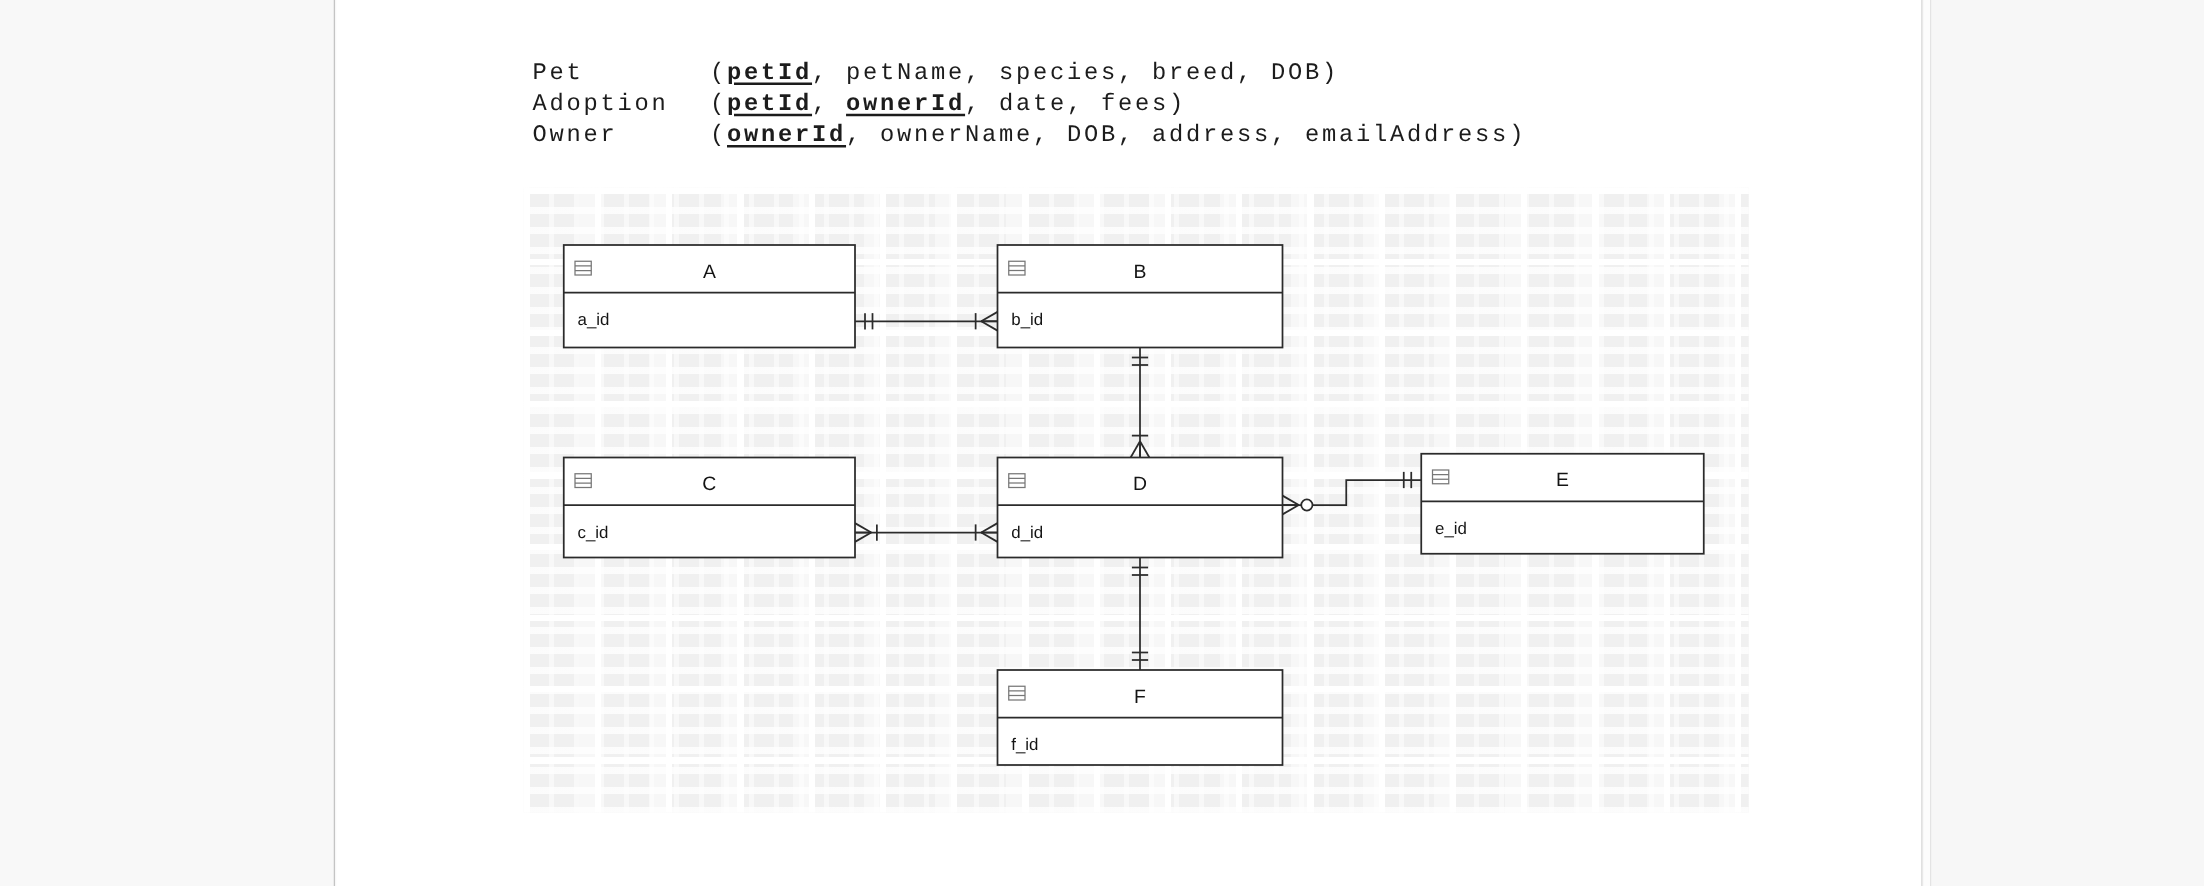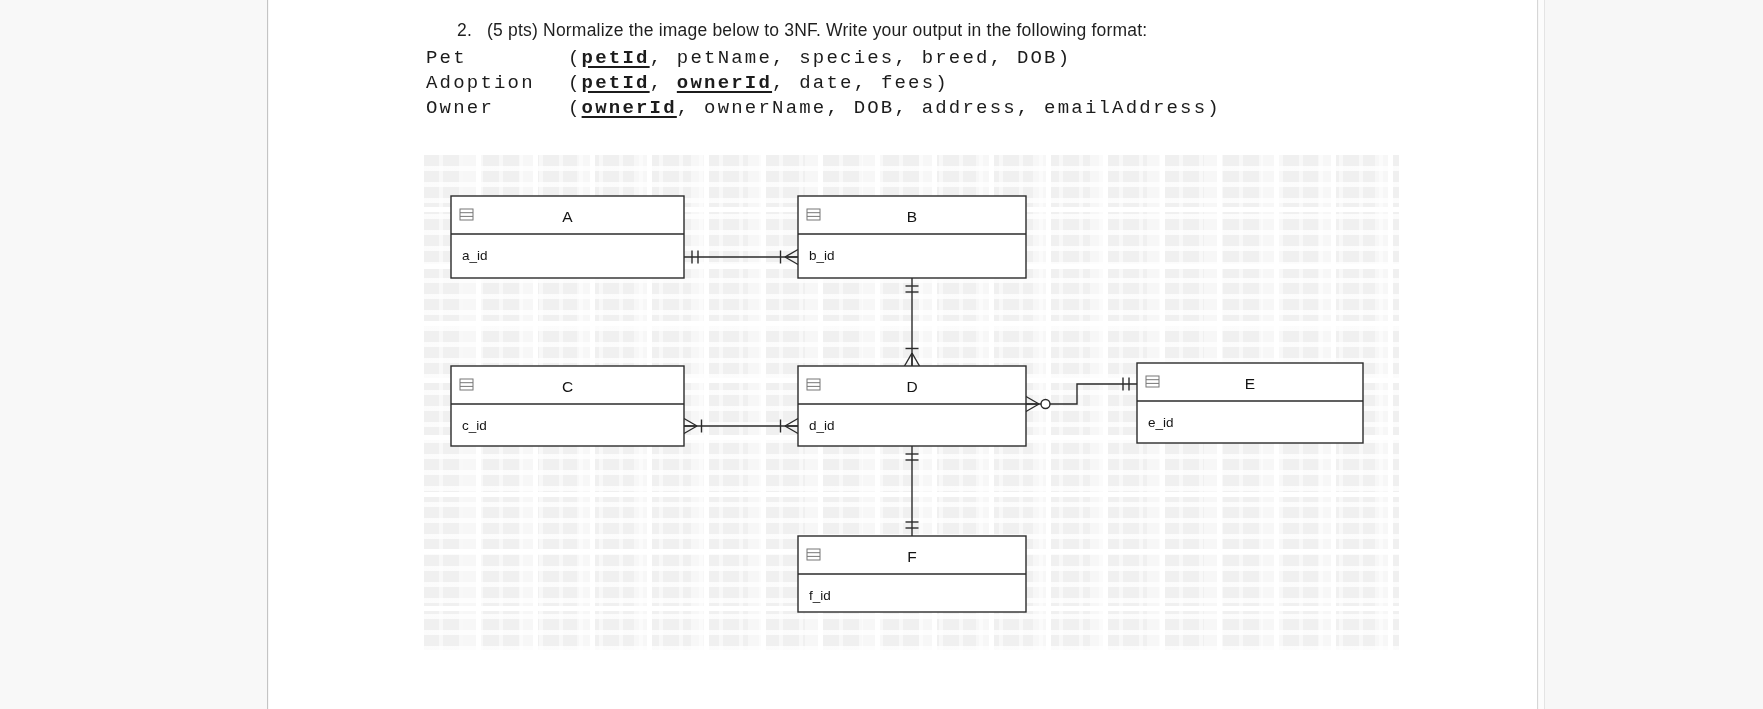--- a/index.html
+++ b/index.html
@@ -46,23 +46,20 @@
   }
   .er-diagram svg{position:absolute;left:0;top:0;}
 </style>
 </head>
 <body>
 
 <div class="gutter-left"></div>
 
 <div class="doc-page">
 
-  <div class="question-line">
-    <span class="question-number">2.</span><span>(5 pts) Normalize the image below to 3NF. Write your output in the following format:</span>
-  </div>
 
   <div class="schema-block"><div class="schema-row"><span class="schema-name">Pet</span><span>(</span><span class="u">petId</span><span>, petName, species, breed, DOB)</span></div><div class="schema-row"><span class="schema-name">Adoption</span><span>(</span><span class="u">petId</span><span>, </span><span class="u">ownerId</span><span>, date, fees)</span></div><div class="schema-row"><span class="schema-name">Owner</span><span>(</span><span class="u">ownerId</span><span>, ownerName, DOB, address, emailAddress)</span></div></div>
 
   <div class="er-diagram">
     <svg viewBox="418 150 980 500" width="980" height="500">
         <g>
           <polyline points="683,257 797,257" fill="none" stroke="#2b2b2b" stroke-width="1.4"></polyline>
           <g>
             <line x1="691" y1="263.5" x2="691" y2="250.5" stroke="#2b2b2b" stroke-width="1.4"></line>
             <line x1="697" y1="263.5" x2="697" y2="250.5" stroke="#2b2b2b" stroke-width="1.4"></line>

